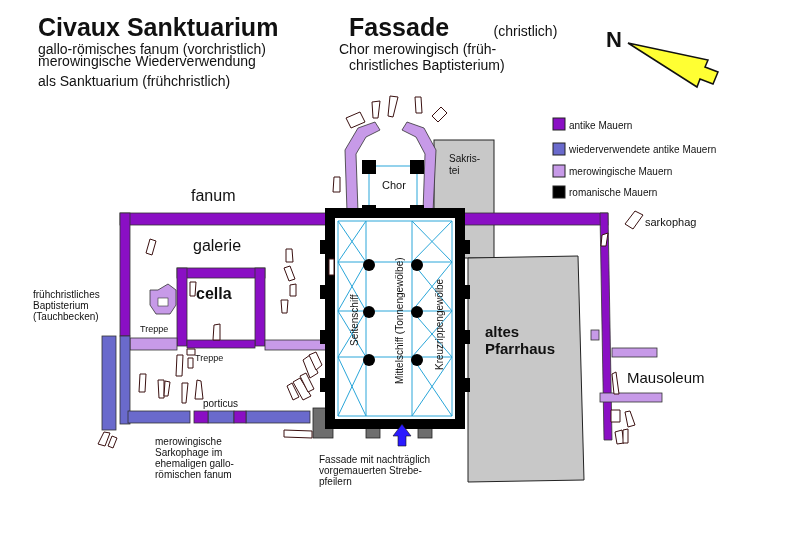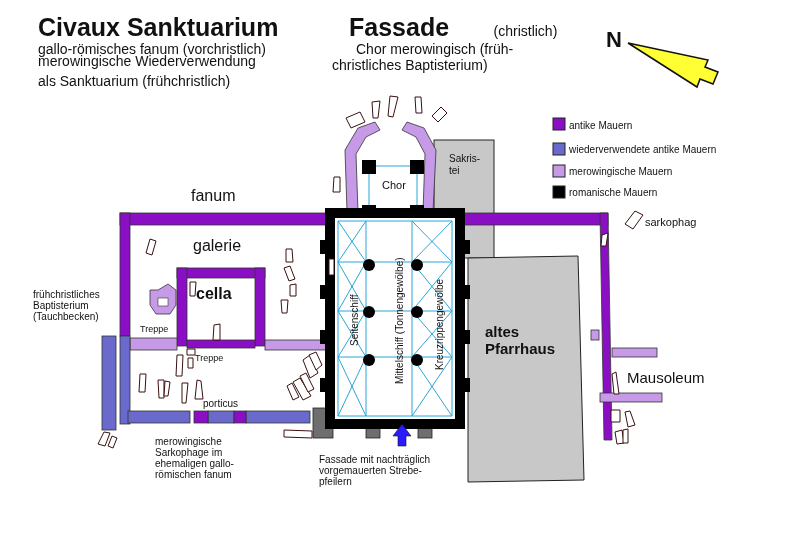--- a/index.html
+++ b/index.html
@@ -15,22 +15,22 @@
 
 <div class="abs title-big" style="left:38px; top:14px;">Civaux Sanktuarium</div>
 <div class="abs sub" style="left:38px; top:41px;">gallo-römisches  fanum (vorchristlich)</div>
 <div class="abs sub" style="left:38px; top:53px;">merowingische Wiederverwendung</div>
 <div class="abs sub" style="left:38px; top:73px;">als Sanktuarium (frühchristlich)</div>
 
 <div class="abs" style="left:349px; top:14px;">
   <span class="title-big">Fassade</span>
   <span style="font-size:14px;margin-left:40px;">(christlich)</span>
 </div>
-<div class="abs sub" style="left:356px; top:41px;">Chor merowingisch (früh-</div>
-<div class="abs sub" style="left:332px; top:57px;">christliches Baptisterium)</div>
+<div class="abs sub" style="left:339px; top:41px;">Chor merowingisch (früh-</div>
+<div class="abs sub" style="left:349px; top:57px;">christliches Baptisterium)</div>
 
 <div class="abs" style="left:606px; top:27px; font-weight:bold; font-size:22px;">N</div>
 <svg width="800" height="533" style="pointer-events:none;">
   <polygon points="628,43 708,60 705,67 718,72 713,84 700,79 697,87" fill="#ffff33" stroke="#111" stroke-width="1.5"></polygon>
 </svg>
 
 <svg width="800" height="533">
 
   <rect x="434" y="140" width="60" height="118" fill="#c8c8c8" stroke="#222" stroke-width="1"></rect>
   <polygon points="468,258 578,256 584,480 468,482" fill="#c8c8c8" stroke="#222" stroke-width="1"></polygon>

